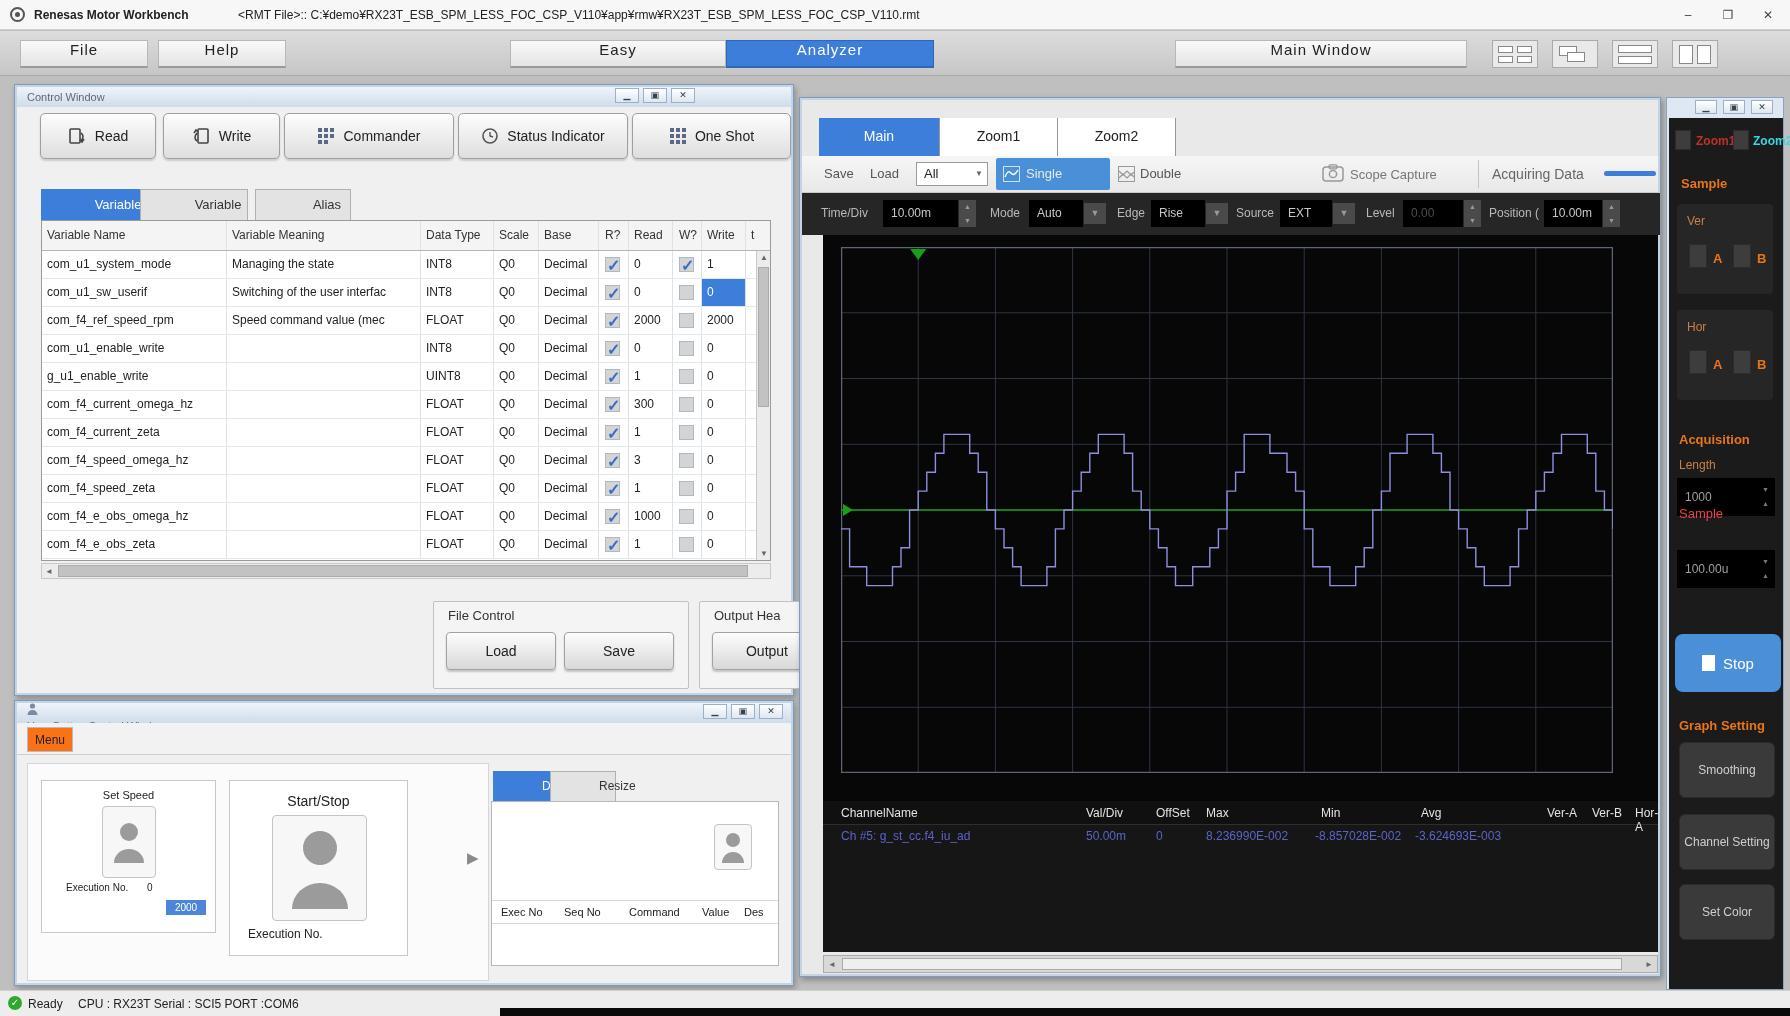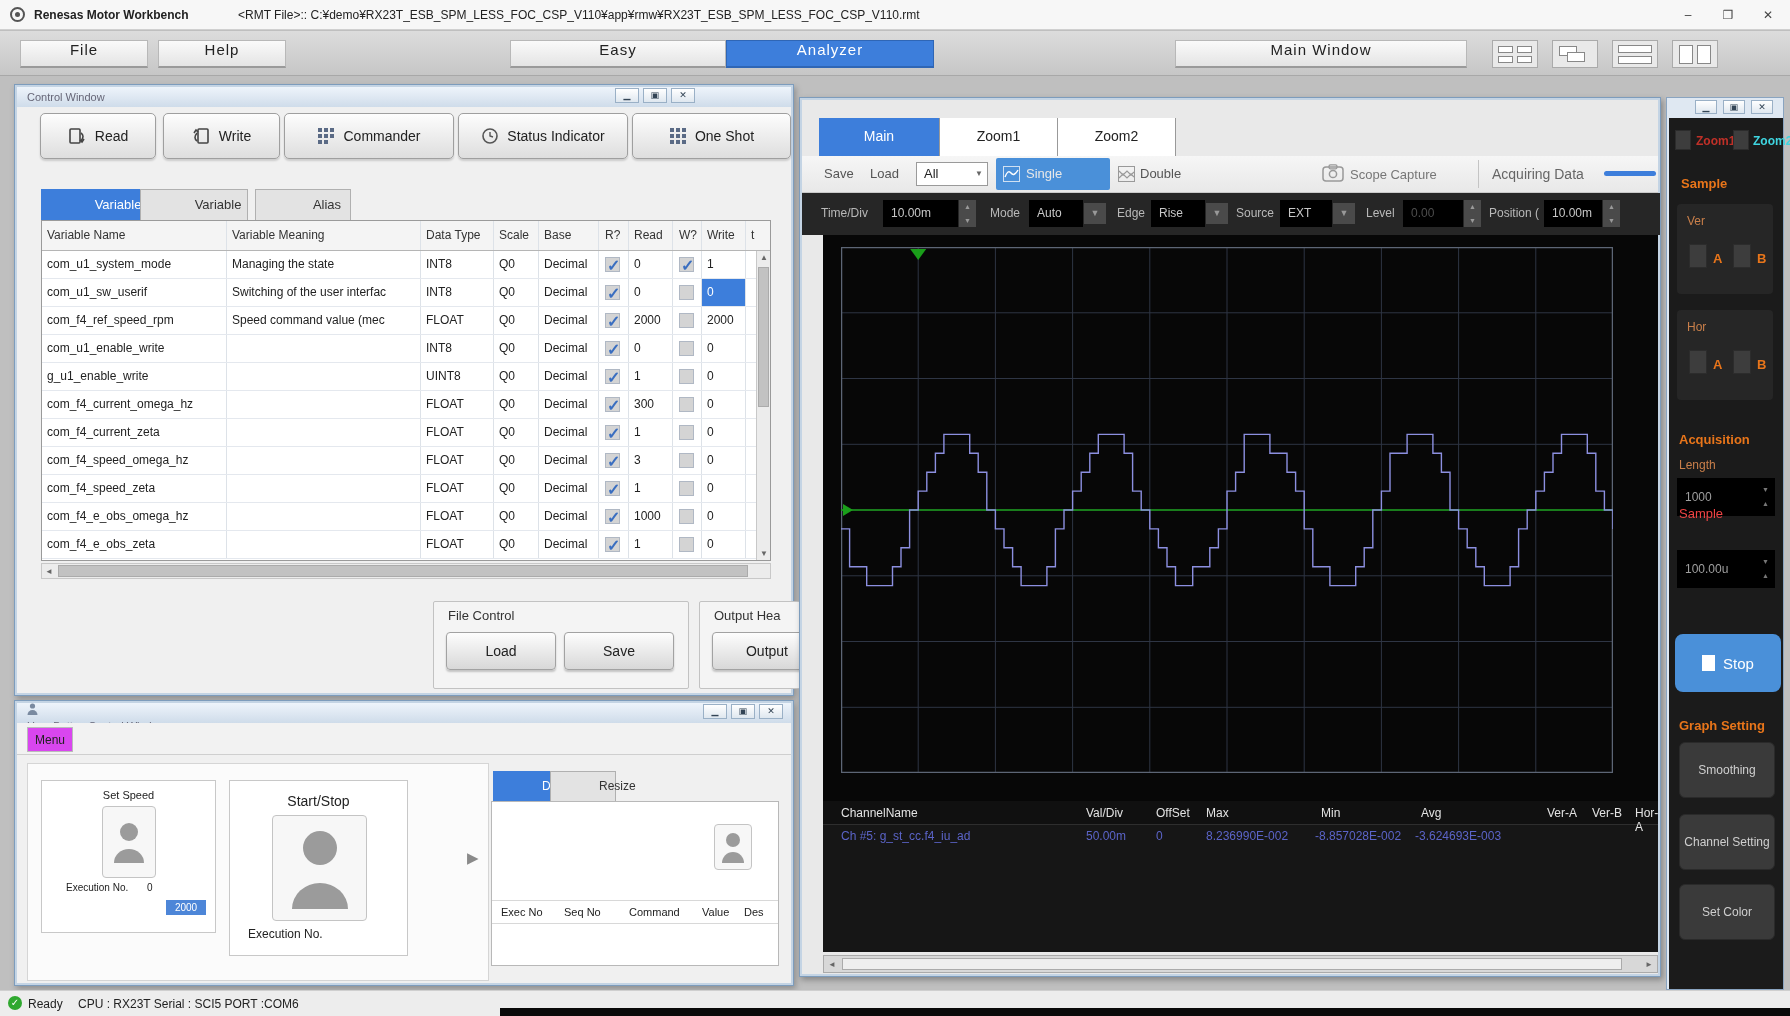--- a/index.html
+++ b/index.html
@@ -59,21 +59,21 @@
   .sthumb { position:absolute; background:#c2c2c2; border:1px solid #ababab; }
   .sarrow { position:absolute; color:#666; font-size:8px; text-align:center; }
   .groupbox { position:absolute; background:#f4f4f4; border:1px solid #c2c2c2; border-radius:2px; }
   .gblabel { position:absolute; left:14px; top:6px; font-size:13px; color:#333; white-space:nowrap; }
   .gbtn { position:absolute; top:30px; height:38px; background:linear-gradient(#fdfdfd,#d8d8d8);
           border:1px solid #a2a2a2; border-radius:4px; box-shadow:0 2px 2px rgba(0,0,0,.2);
           font-size:14px; color:#222; text-align:center; display:flex; align-items:center; justify-content:center;}
 
   
   .menubar { position:absolute; left:2px; top:22px; right:2px; height:32px; background:#f2f2f2; border-bottom:1px solid #cfcfcf; }
-  .menubtn { position:absolute; left:10px; top:4px; width:46px; height:25px; background:#d946ef; border:1px solid #bbb;
+  .menubtn { position:absolute; left:10px; top:4px; width:46px; height:25px; background:#f97316; border:1px solid #bbb;
              font-size:12px; color:#222; text-align:center; line-height:24px; }
   .ucard { position:absolute; background:#fff; border:1px solid #c8c8c8; }
   .personbox { position:absolute; background:#f7f7f7; border:1px solid #c4c4c4; border-radius:4px;
                display:flex; align-items:center; justify-content:center; }
   .badge { position:absolute; background:#4d86d8; color:#fff; font-size:10px; text-align:center; line-height:15px; }
 
   
   .scope { position:absolute; left:799px; top:97px; width:862px; height:880px; background:#e9e9e9;
            border:1px solid #7d9cbc; box-shadow:0 0 0 2px #c4d4e4 inset, 2px 3px 6px rgba(0,0,0,.3); }
   .stab { position:absolute; top:20px; height:38px; background:#f0f0f0; font-size:14px; color:#222;

